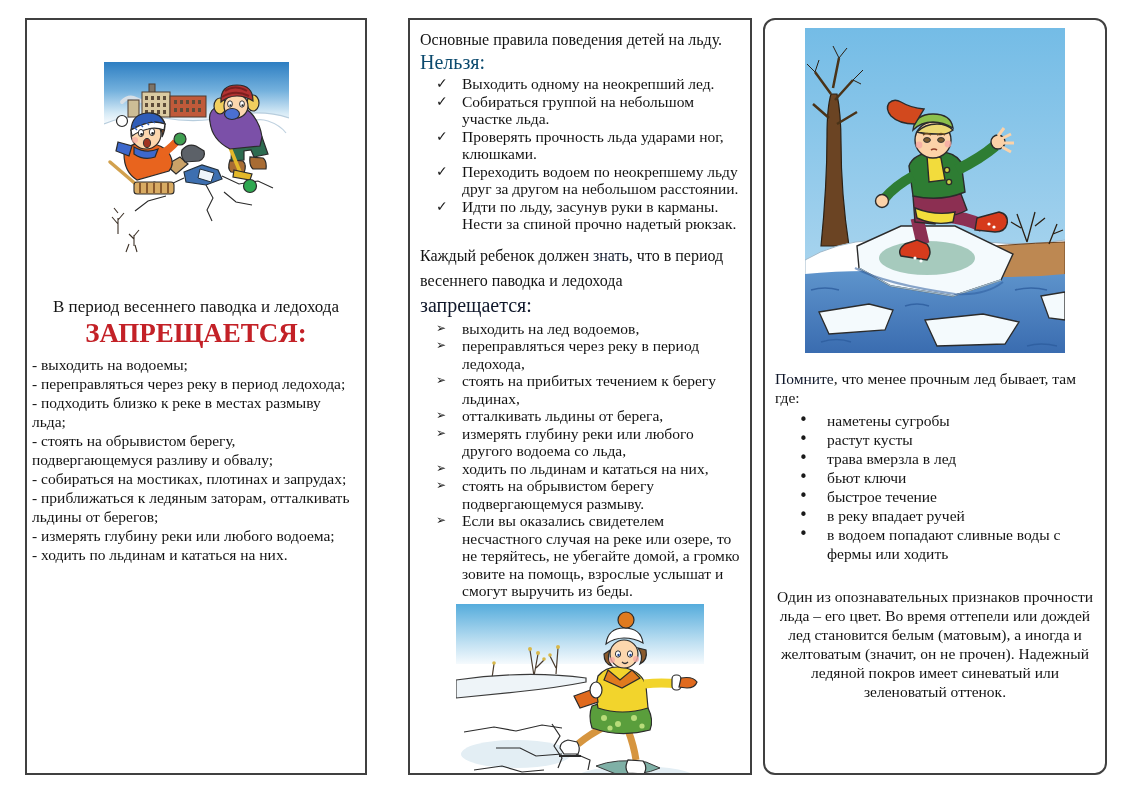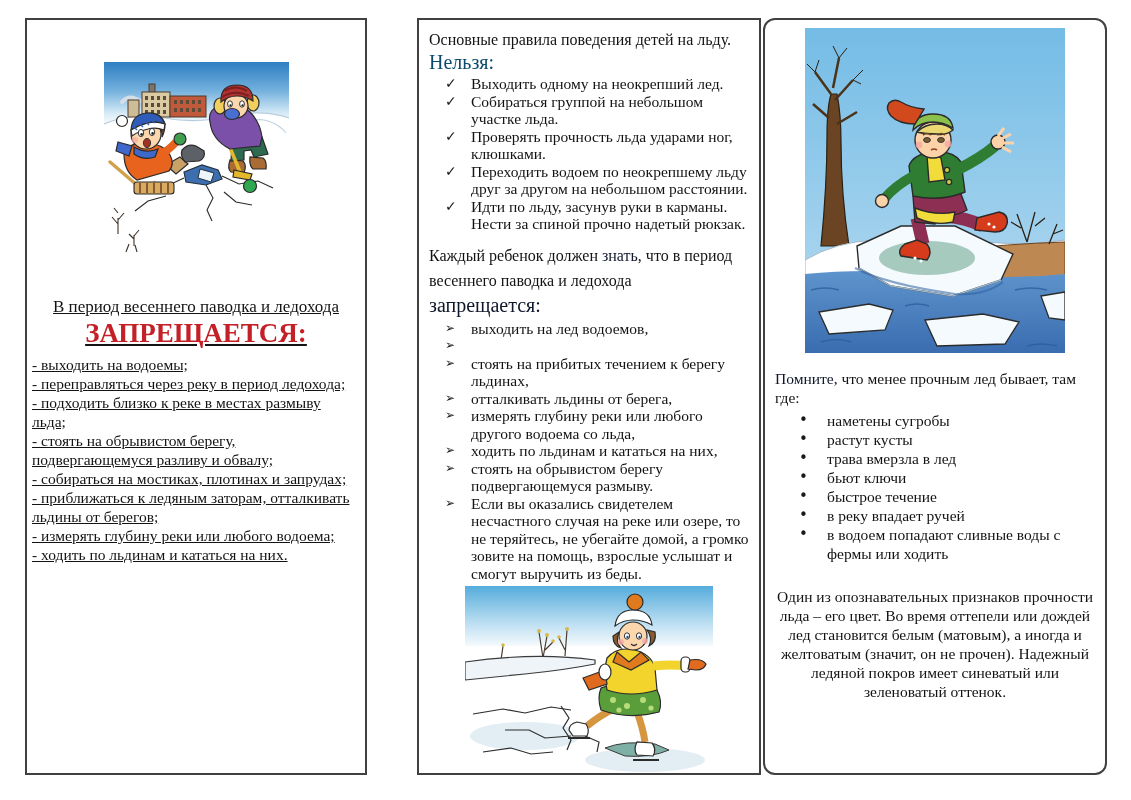--- a/index.html
+++ b/index.html
@@ -1,22 +1,22 @@
 <!DOCTYPE html>
 <html><head>
 <meta charset="utf-8">
 <style>
   * { margin:0; padding:0; box-sizing:border-box; }
   html,body { width:1131px; height:800px; background:#ffffff; }
   body { font-family:"Liberation Serif", serif; color:#131313; position:relative; }
   .page { position:absolute; inset:0; background:#ffffff; }
 
   .col { position:absolute; top:18px; height:757px; border:2px solid #404040; background:#fff; overflow:hidden; }
-  .col1 { left:25px;  width:342px;text-decoration:underline; }
-  .col2 { left:417px; width:344px; }
+  .col1 { left:25px;  width:342px; }
+  .col2 { left:408px; width:344px; }
   .col3 { left:763px; width:344px;border-radius:12px; }
 
   .fig { display:flex; justify-content:center; }
   .fig1 { margin-top:42px; }
   .fig2 { margin-top:4px; }
   .fig3 { margin-top:8px; }
 
   .red { color:#0f172a; }
 
   
@@ -201,20 +201,21 @@
 
     <p class="c2-know"><span>Каждый ребенок должен </span><span class="red">знать</span><span>, что в период весеннего паводка и ледохода </span><span class="red red-big">запрещается:</span></p>
 
     <div class="mlist arrow-list">
       <div class="mrow">
           <span class="marker">➢</span>
           <span class="mtext">выходить на лед водоемов,</span>
         </div>
       <div class="mrow">
           <span class="marker">➢</span>
+          <span class="mtext">переправляться через реку в период ледохода,</span>
         </div>
       <div class="mrow">
           <span class="marker">➢</span>
           <span class="mtext">стоять на прибитых течением к берегу льдинах,</span>
         </div>
       <div class="mrow">
           <span class="marker">➢</span>
           <span class="mtext">отталкивать льдины от берега,</span>
         </div>
       <div class="mrow">

